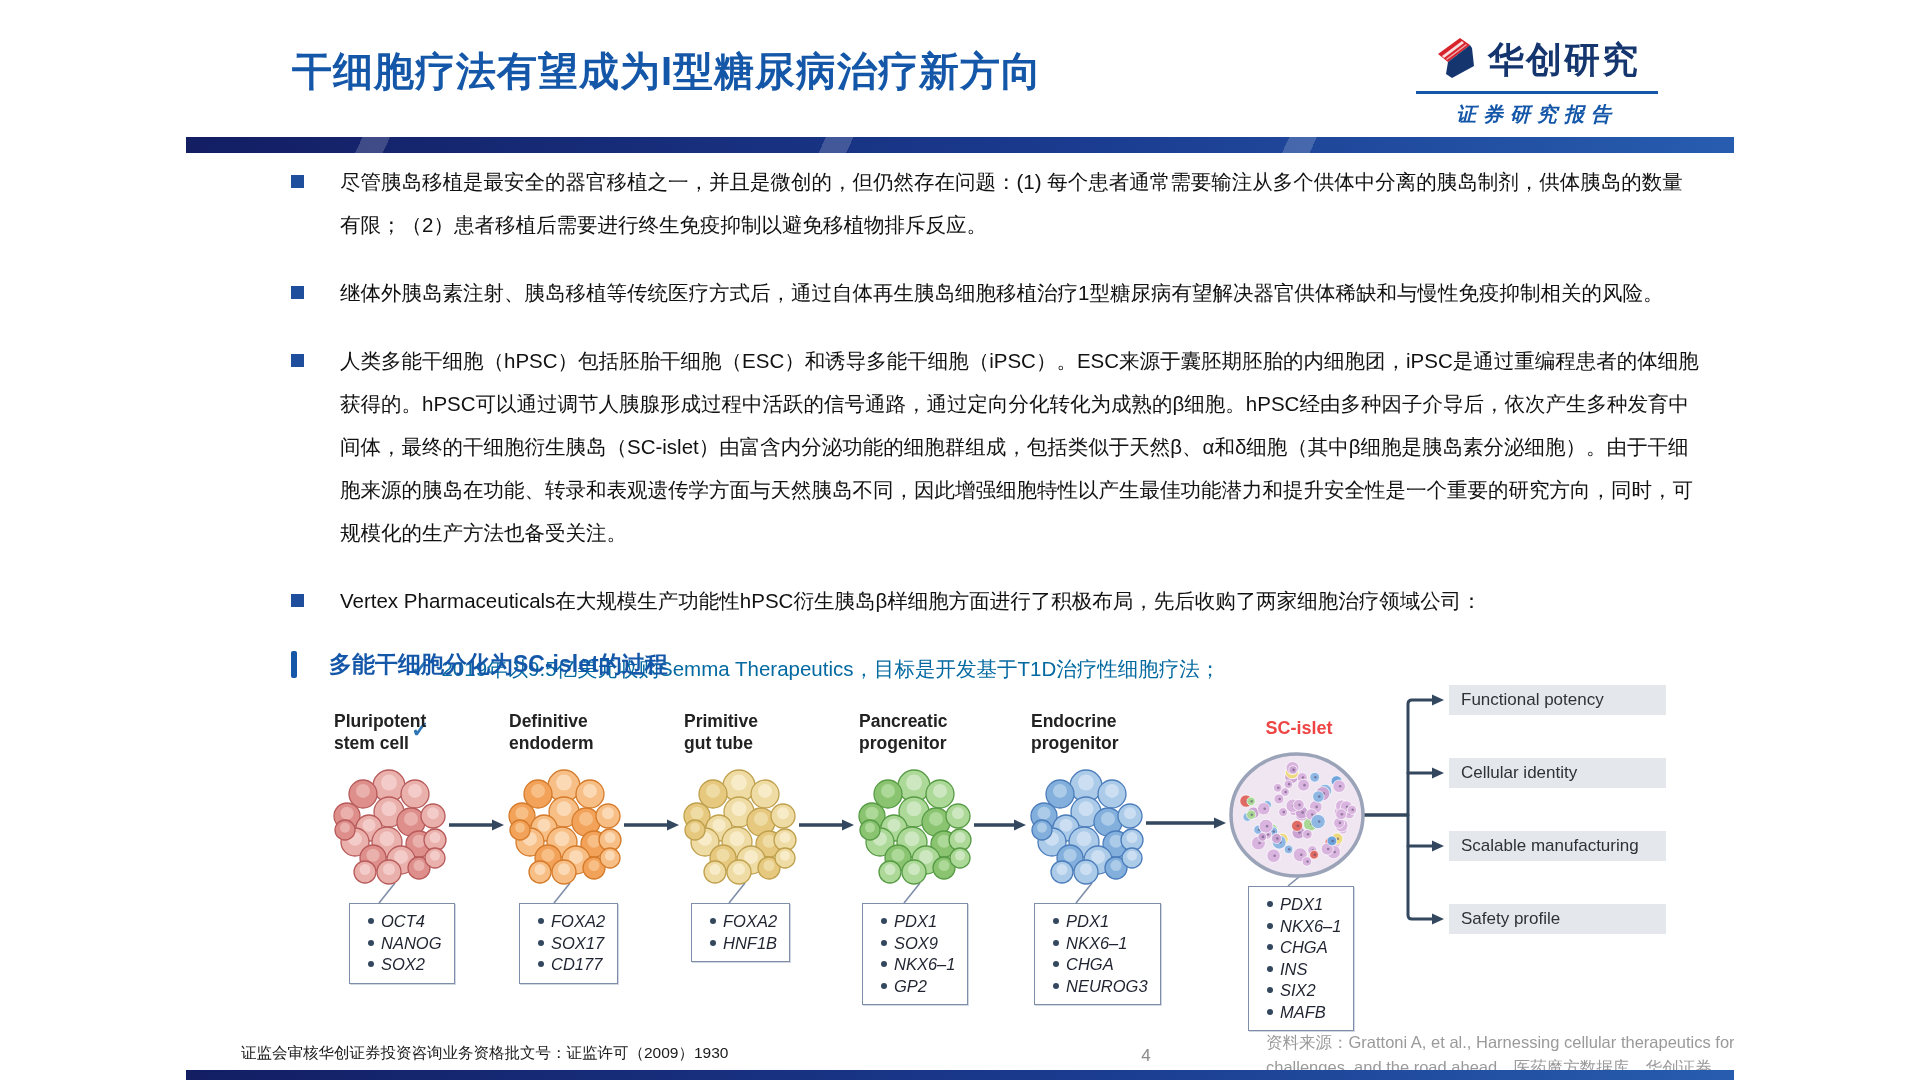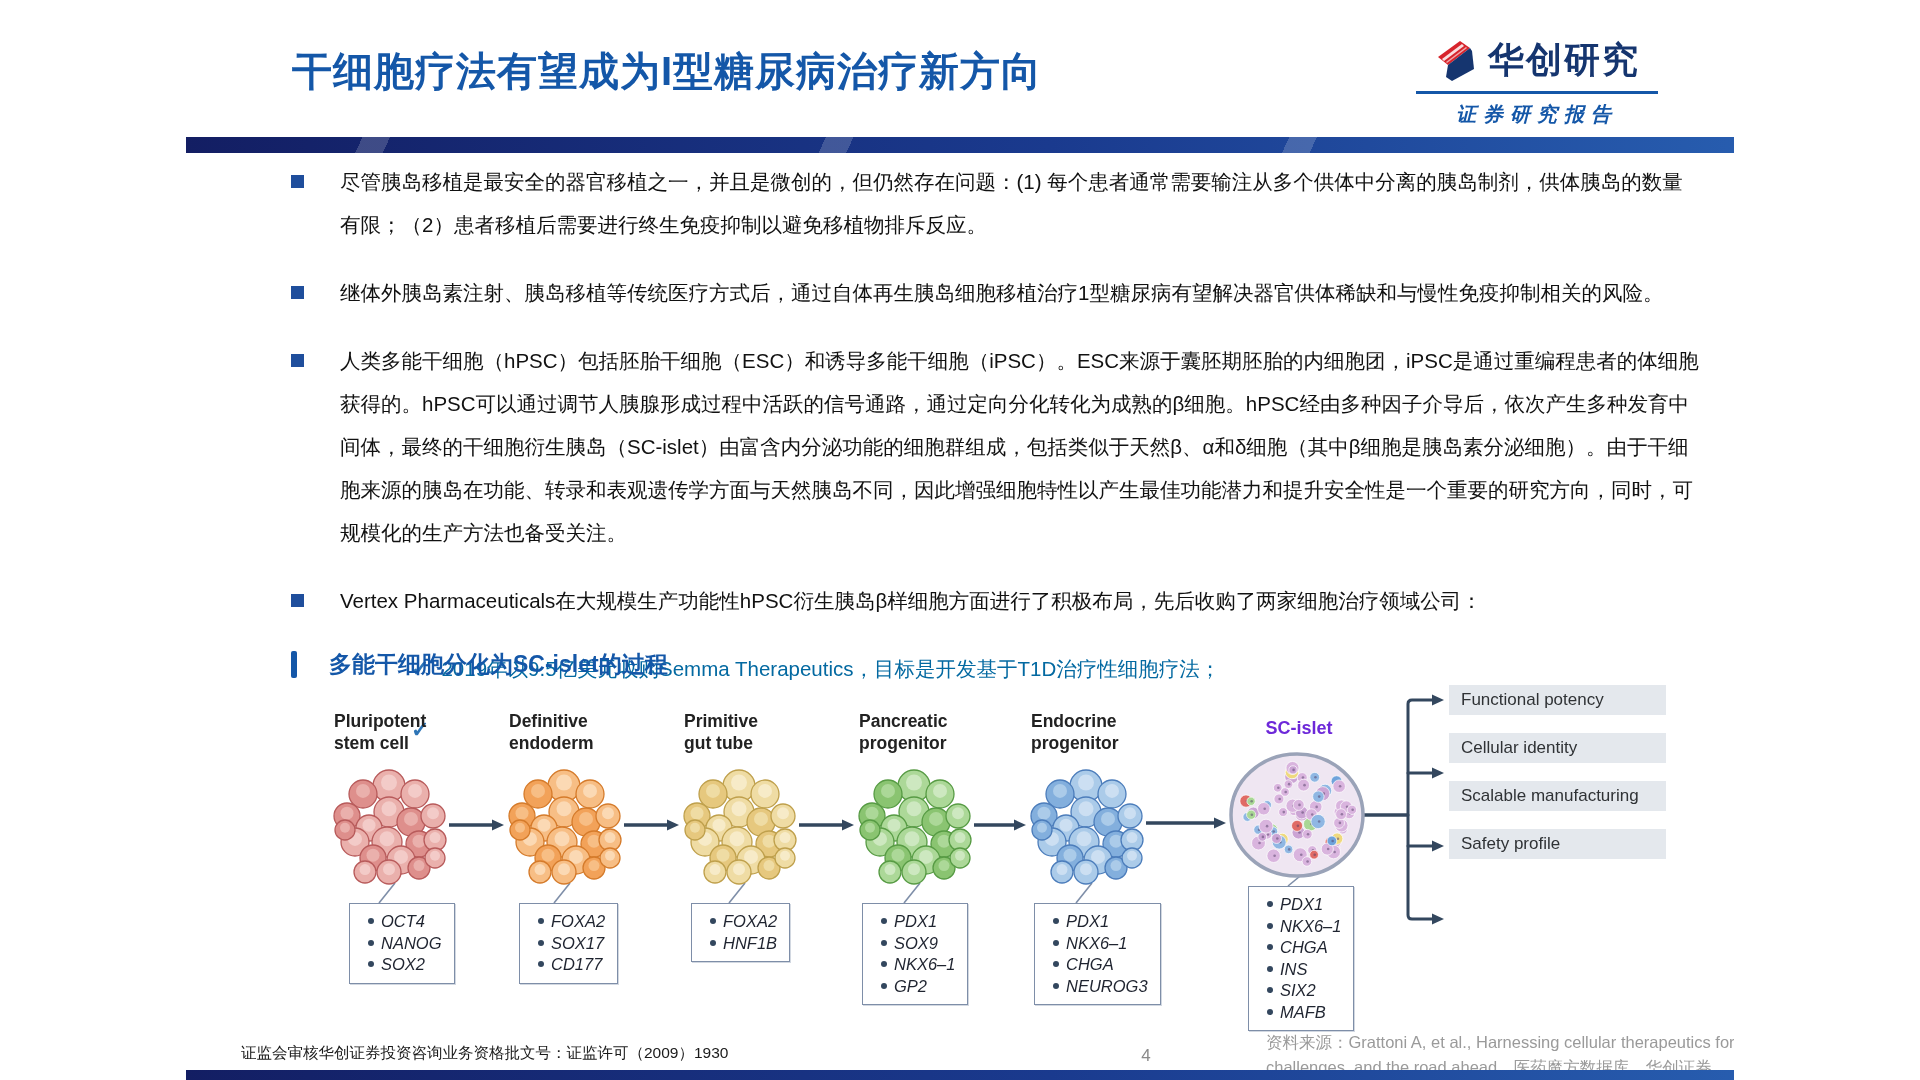--- a/index.html
+++ b/index.html
@@ -3,21 +3,21 @@
 <meta charset="utf-8">
 <style>
   html,body{margin:0;padding:0;background:#ffffff;}
   .slide{position:relative;width:1548px;height:1080px;background:#ffffff;overflow:hidden;
          font-family:"Liberation Sans",sans-serif;margin:0 auto;}
 
   
   .page-title{position:absolute;left:106px;top:44px;font-size:40px;font-weight:bold;
               color:#1457A8;letter-spacing:1px;}
   .logo{position:absolute;right:72px;top:36px;width:250px;text-align:center;}
-  .logo-row{display:flex;align-items:center;justify-content:center;gap:10px;}
+  .logo-row{display:flex;align-items:flex-start;justify-content:center;gap:10px;}
   .brand-name{font-size:36px;font-weight:bold;color:#15356F;letter-spacing:2px;}
   .logo-line{height:3px;background:#1457A8;margin:6px 4px 7px 4px;}
   .brand-sub{font-family:"Liberation Serif",serif;font-style:italic;font-weight:bold;
              font-size:20px;color:#1457A8;letter-spacing:7px;}
   .top-bar{position:absolute;left:0;top:137px;width:1920px;height:16px;
            background:linear-gradient(90deg,#131E63 0%,#1A3A8E 45%,#2E6FC0 100%);}
   .top-bar::after{content:"";position:absolute;inset:0;
            background:repeating-linear-gradient(115deg,rgba(255,255,255,0) 0 160px,rgba(255,255,255,0.18) 160px 185px,rgba(255,255,255,0) 185px 420px);}
   .bottom-bar{position:absolute;left:0;bottom:0;width:1920px;height:10px;
            background:linear-gradient(90deg,#131E63 0%,#1A3A8E 45%,#2E6FC0 100%);}
@@ -33,28 +33,28 @@
   .section-header{position:absolute;left:105px;top:649px;display:flex;align-items:center;}
   .section-bar{width:6px;height:27px;background:#1457A8;border-radius:2px;margin-right:32px;}
   .section-title{font-size:23px;font-weight:bold;color:#1457A8;}
 
   
   .diagram{position:absolute;left:0;top:680px;width:1920px;height:360px;}
   .connectors{position:absolute;left:0;top:0;}
   .stage-label{position:absolute;top:30px;width:160px;font-size:17.5px;font-weight:bold;
                color:#222;line-height:22px;white-space:pre-line;}
   .islet-label{position:absolute;top:38px;left:1038px;width:150px;text-align:center;
-               font-size:18px;font-weight:bold;color:#6d28d9;}
+               font-size:18px;font-weight:bold;color:#ef4444;}
   svg.cluster{position:absolute;}
   .gene-box{position:absolute;background:#fff;border:1.4px solid #7E8EA8;
             box-shadow:1px 1px 0 rgba(126,142,168,.35);padding:7px 12px 7px 18px;}
   .gene{font-style:italic;font-size:16.5px;line-height:21.5px;color:#1F2430;white-space:nowrap;}
   .gene::before{content:"";display:inline-block;width:6px;height:6px;border-radius:50%;
                 background:#33475E;margin:0 7px 3px 0;}
-  .outcomes{position:absolute;left:1263px;top:5px;display:flex;flex-direction:column;gap:18px;}
+  .outcomes{position:absolute;left:1263px;top:5px;display:flex;flex-direction:column;gap:43px;}
   .outcome{width:205px;height:30px;background:#E4E8ED;color:#2F3235;font-size:17px;
            line-height:30px;padding-left:12px;}
 
   
   .license{position:absolute;left:55px;bottom:16px;font-size:15.5px;color:#1a1a1a;}
   .page-num{position:absolute;left:940px;top:1046px;width:40px;text-align:center;
             font-size:17px;color:#8a8a8a;}
   .source{position:absolute;left:1080px;top:1030px;width:745px;font-size:16.5px;
           line-height:25px;color:#9A9A9A;}
 </style>

